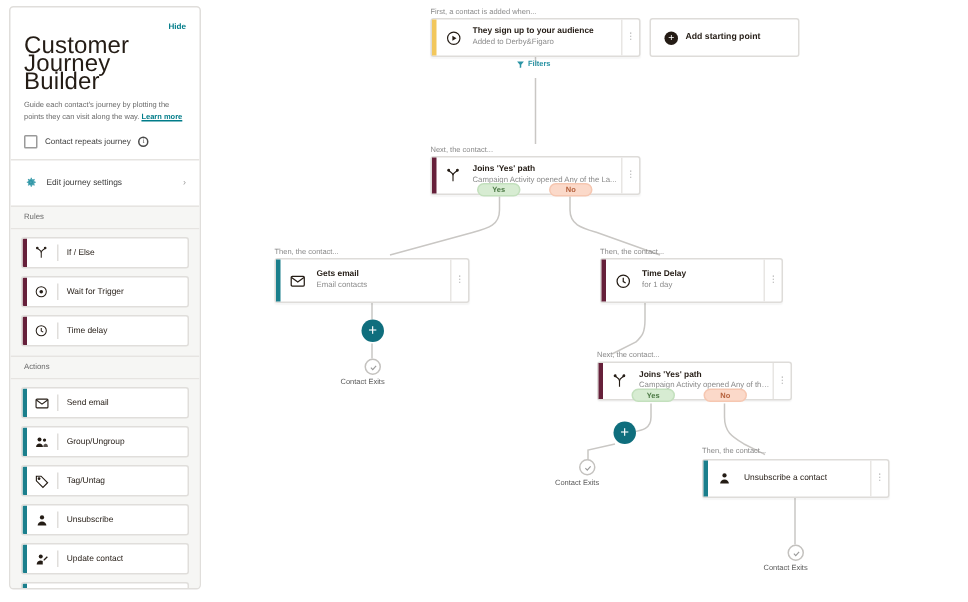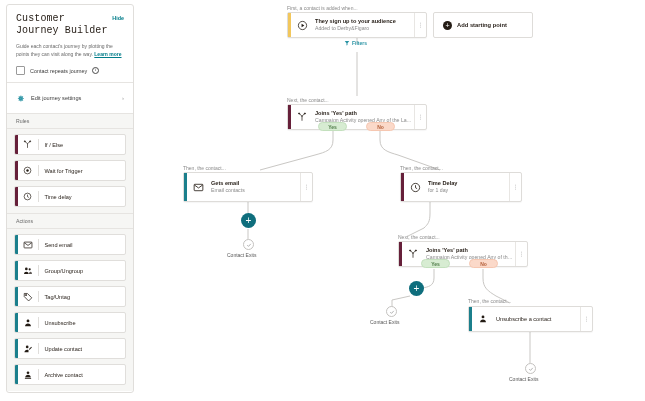--- a/index.html
+++ b/index.html
@@ -17,21 +17,21 @@
   .sidebar {
     position:absolute; left:6px; top:4px;
     width:128px; height:389px;
     background:#ffffff;
     border:1px solid #e0dedb;
     border-radius:3px;
     overflow:hidden;
   }
   .sb-head { padding:8px 9px 7px 9px; }
   .sb-title-row { display:flex; align-items:flex-start; justify-content:space-between; }
-  .sb-title { font-family:Liberation Mono, monospace; font-size:10px; font-weight:400; color:#241c15; line-height:12px; letter-spacing:.1px;}
+  .sb-title { font-family:Liberation Sans, sans-serif; font-size:16px; font-weight:400; color:#241c15; line-height:12px; letter-spacing:.1px;margin-top:12px;}
   .sb-hide { font-size:5.4px; color:#007c89; font-weight:700; cursor:pointer; margin-top:2px;}
   .sb-desc { margin-top:6px; font-size:5px; line-height:7.5px; color:#6a6a6a; }
   .sb-link { color:#007c89; text-decoration:underline; font-weight:700;}
   .sb-check-row { margin-top:8px; display:flex; align-items:center; gap:5px;}
   .cbox { width:9px;height:9px;border:1px solid #9a9a9a;border-radius:1px;background:#fff;flex:none;}
   .sb-check-label { font-size:5.4px; color:#3b3b3b;}
   .info-ic { width:7px;height:7px;border:1px solid #4a4a4a;border-radius:50%;display:inline-flex;align-items:center;justify-content:center;font-size:4.6px;color:#4a4a4a;line-height:1;font-family:"Liberation Serif",serif;}
   .sb-sep { height:1px; background:#e6e4e1; margin:0; }
   .sb-settings { display:flex;align-items:center;gap:6px;padding:6px 9px;cursor:pointer;}
   .sb-settings-label { font-size:5.6px; color:#3b3b3b; flex:1;}

